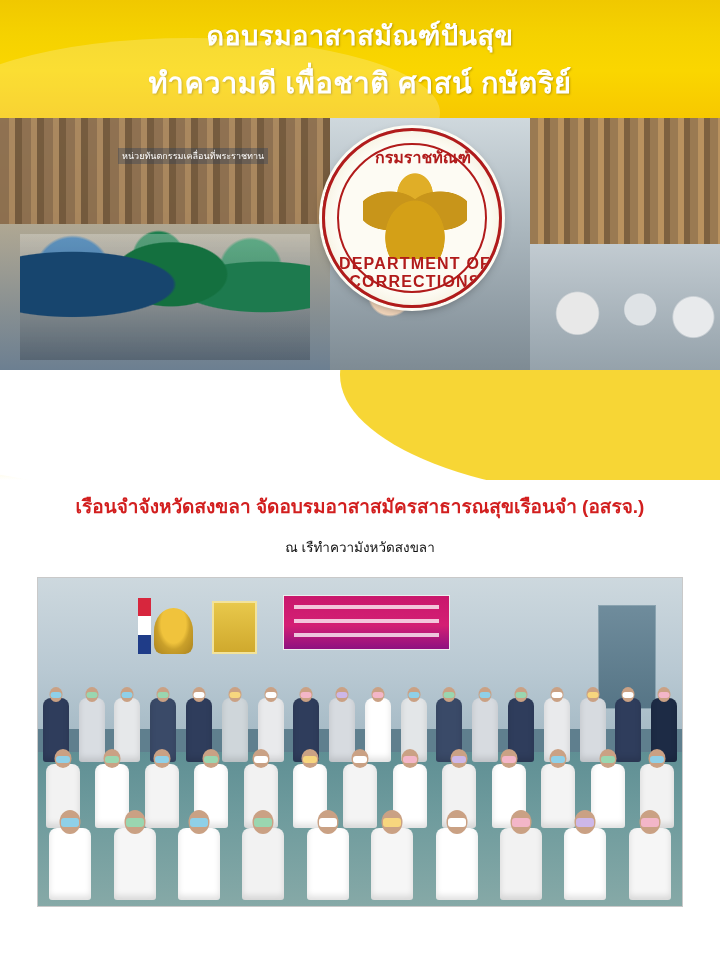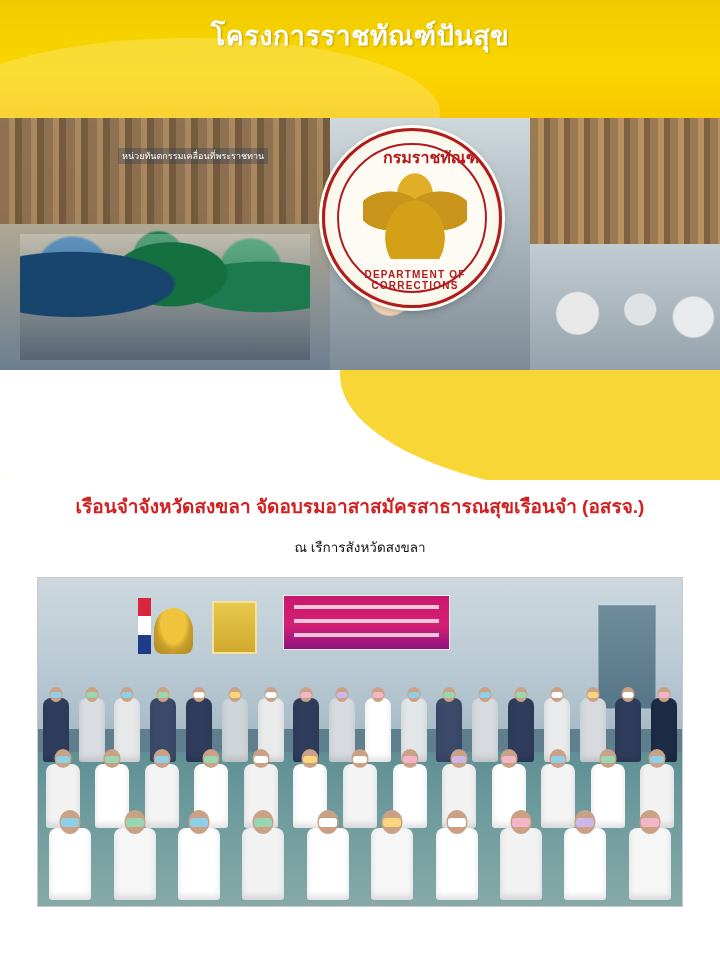--- a/index.html
+++ b/index.html
@@ -144,41 +144,41 @@
     overflow: hidden;
   }
   .seal-inner {
     position: absolute;
     left: 12px; top: 12px; right: 12px; bottom: 12px;
     border: 2px solid #b11b1b;
     border-radius: 50%;
   }
   .seal-top-text {
     position: absolute;
-    top: 14px; left: 16px; width: 180px;
+    top: 14px; left: 8px; width: 180px;
     text-align: center;
     font-size: 16px;
     font-weight: bold;
     color: #b11b1b;
   }
   .seal-emblem {
     position: absolute;
     left: 38px; top: 42px;
     width: 104px; height: 86px;
     background:
       radial-gradient(ellipse at 50% 75%, #d4a017 0 40%, transparent 41%),
       radial-gradient(ellipse at 26% 44%, #c8951a 0 28%, transparent 29%),
       radial-gradient(ellipse at 74% 44%, #c8951a 0 28%, transparent 29%),
       radial-gradient(ellipse at 50% 26%, #e0ae27 0 24%, transparent 25%);
   }
   .seal-bottom-text {
     position: absolute;
     bottom: 14px; left: 0; width: 180px;
     text-align: center;
-    font-size: 10px;
+    font-size: 16px;
     font-weight: bold;
     letter-spacing: 1.2px;
     color: #b11b1b;
   }
 
   
   .swoosh {
     position: relative;
     width: 720px;
     height: 110px;
@@ -315,21 +315,22 @@
     color: #4a5d86;
     font-weight: bold;
   }
 </style>
 </head>
 <body>
 
 <div class="page">
 
   <div class="header">
-    <div class="header-title-1">โครงการราชทัณฑ์ปันสุข</div>
+    <div class="header-title-1">ดอบรมอาสาสมัณฑ์ปันสุข</div>
+    <div class="header-title-2">ทำความดี เพื่อชาติ ศาสน์ กษัตริย์</div>
   </div>
 
   <div class="collage">
     <div class="cell c1"></div>
     <div class="cell c2"></div>
     <div class="cell c3"></div>
     <div class="cell c4"></div>
     <div class="collage-label">หน่วยทันตกรรมเคลื่อนที่พระราชทาน</div>
   </div>
 
@@ -337,21 +338,21 @@
     <div class="seal-inner"></div>
     <div class="seal-top-text">กรมราชทัณฑ์</div>
     <div class="seal-emblem"></div>
     <div class="seal-bottom-text">DEPARTMENT OF CORRECTIONS</div>
   </div>
 
   <div class="swoosh"></div>
 
   <div class="content">
     <div class="headline">เรือนจำจังหวัดสงขลา จัดอบรมอาสาสมัครสาธารณสุขเรือนจำ (อสรจ.)</div>
-    <div class="body-line">ณ เรืการสังหวัดสงขลา</div>
+    <div class="body-line">ณ เรืทำความังหวัดสงขลา</div>
   </div>
 
   <div class="group-photo">
     <div class="gp-wall"></div>
     <div class="gp-wall-band"></div>
     <div class="gp-floor"></div>
     <div class="gp-flag"></div>
     <div class="gp-buddha"></div>
     <div class="gp-frame"></div>
     <div class="gp-banner">

